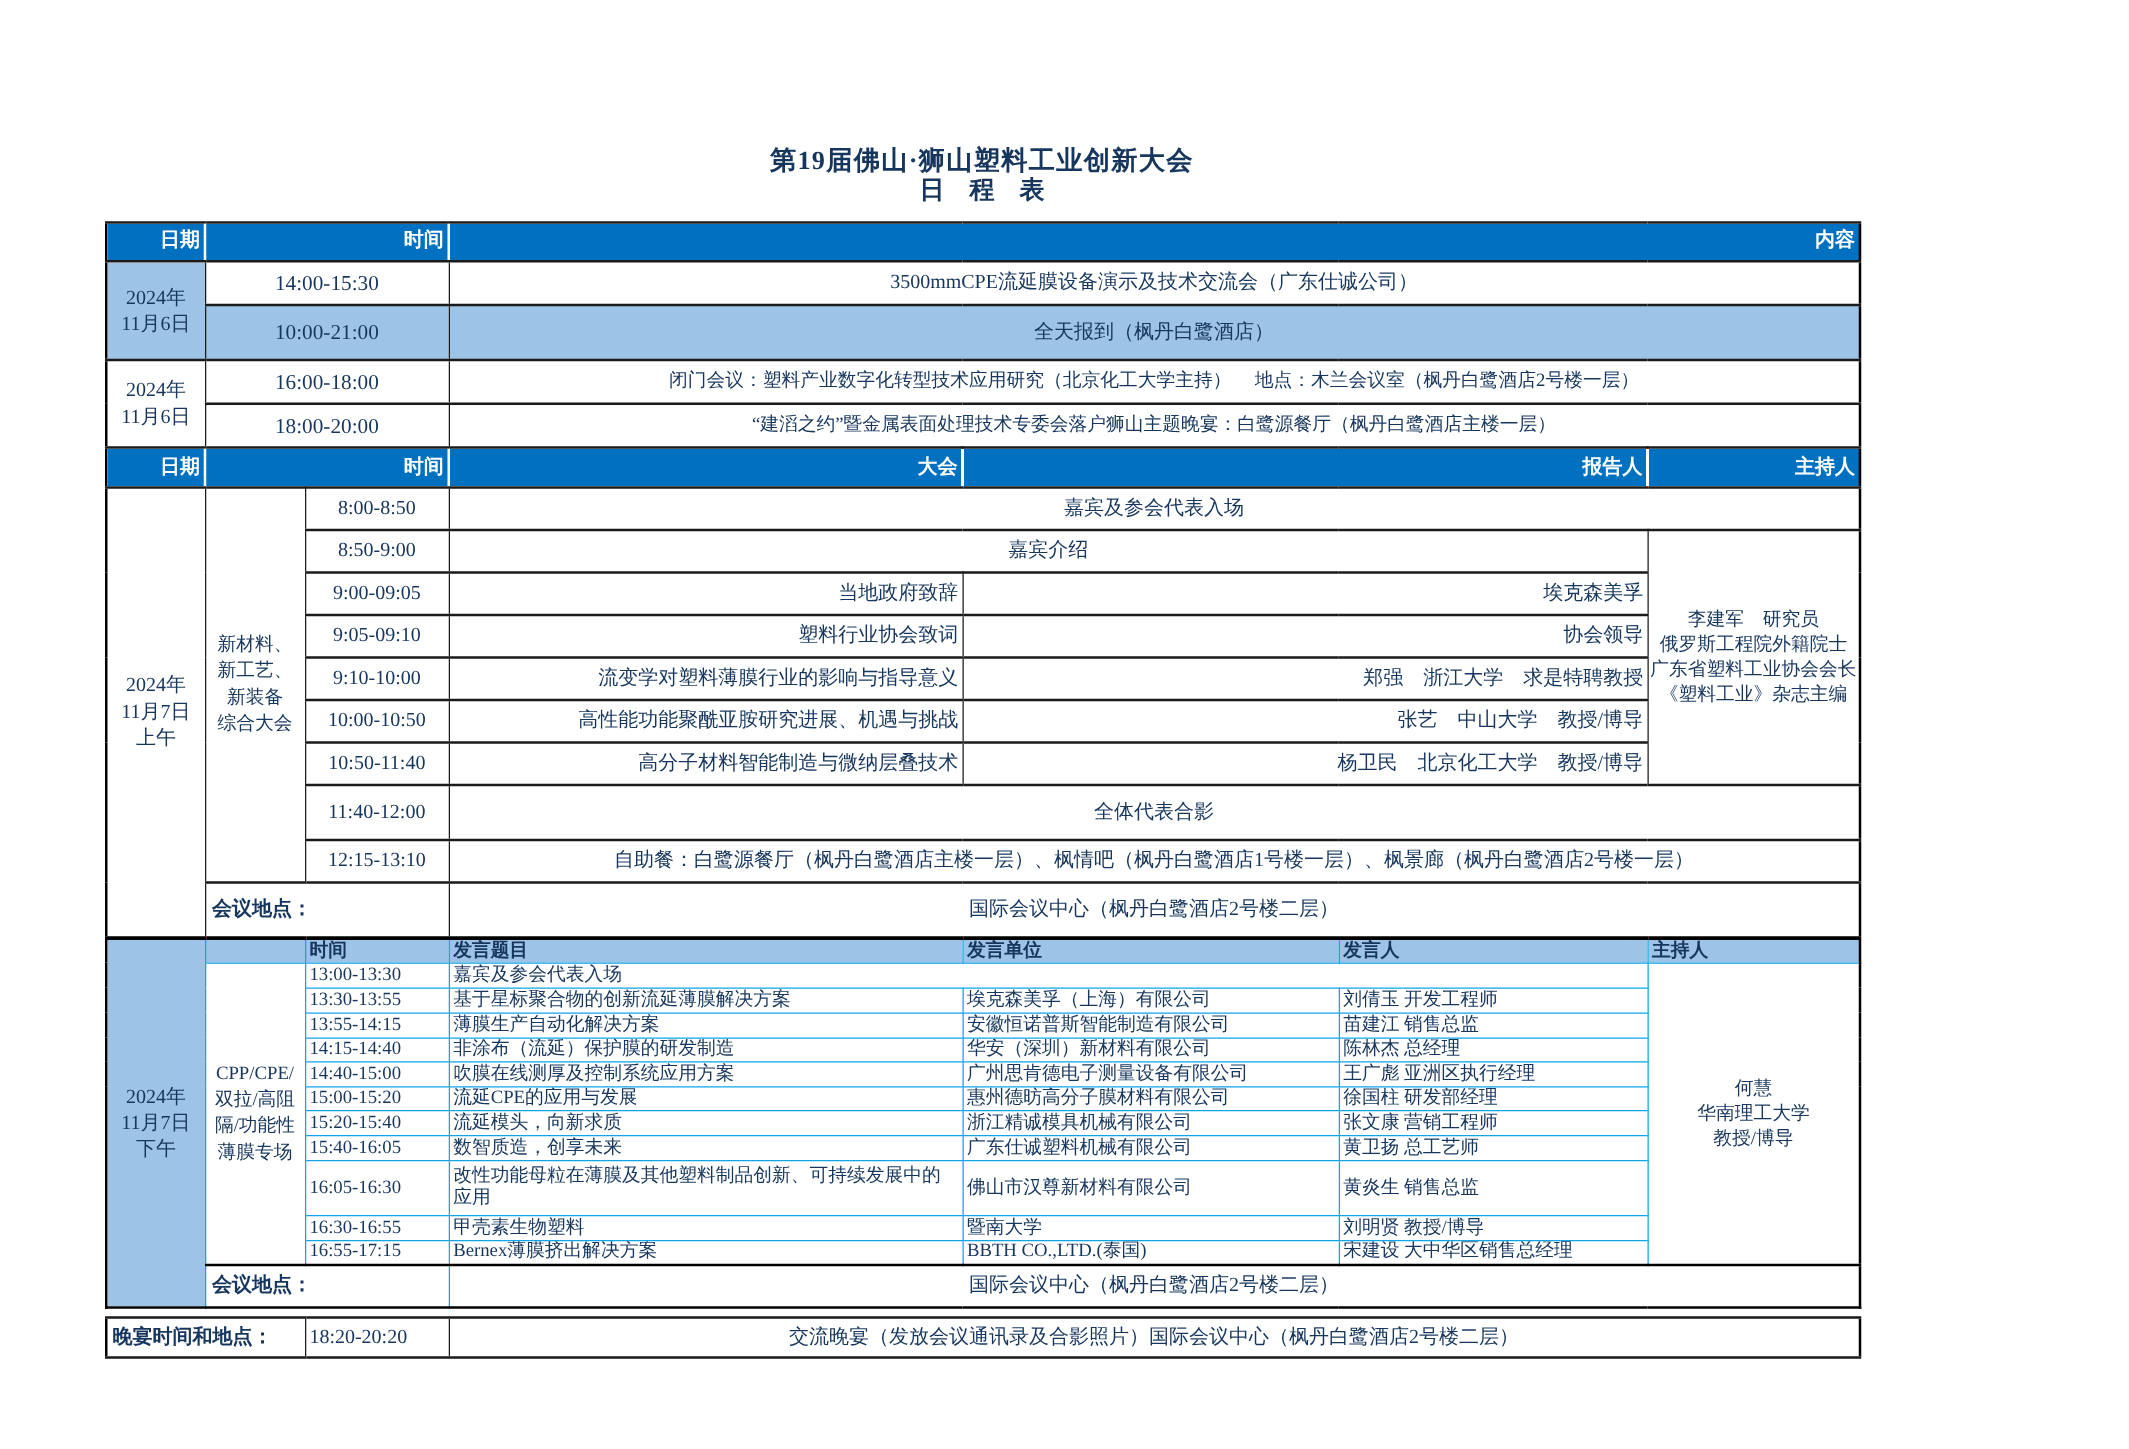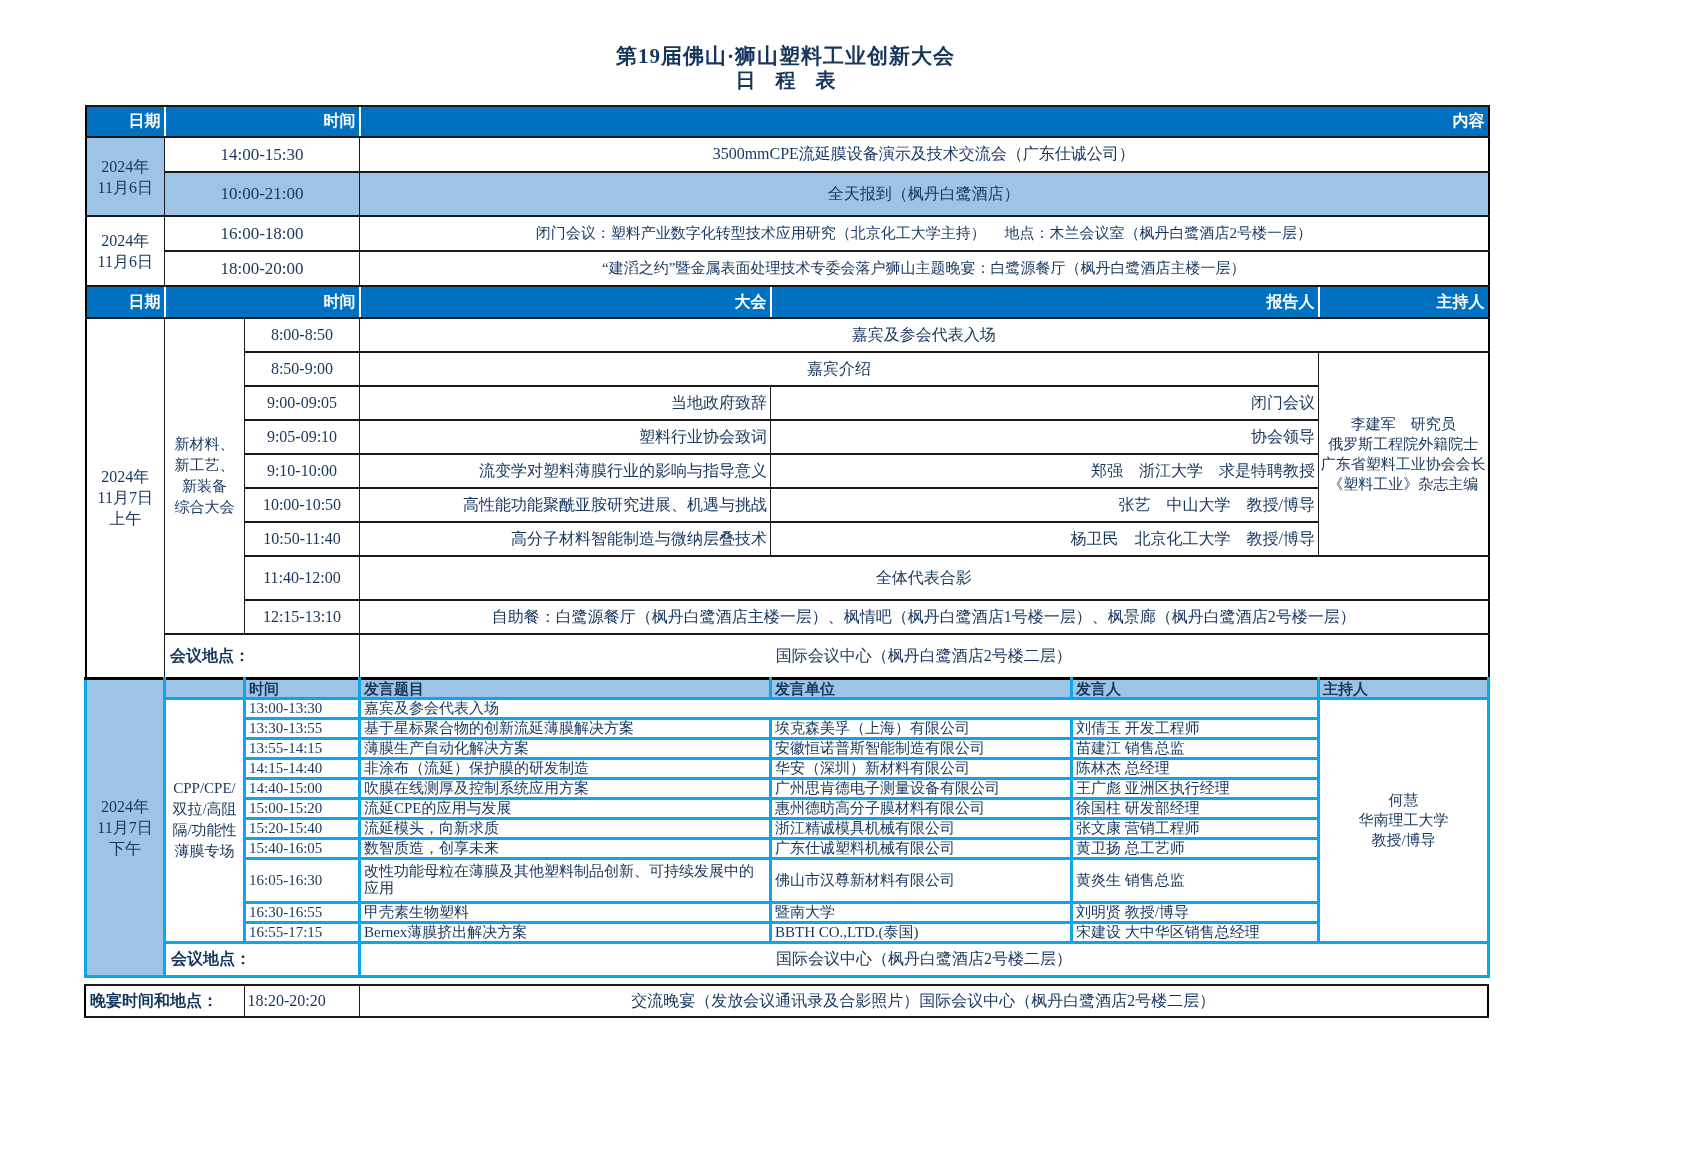--- a/index.html
+++ b/index.html
@@ -1,23 +1,23 @@
 <!DOCTYPE html>
 <html><head>
 <meta charset="utf-8">
 <style>
   html,body{margin:0;padding:0;background:#fff;width:1703px;height:1159px;overflow:hidden;}
   body{font-family:"Liberation Serif","DejaVu Serif",serif;color:#17365D;}
-  .wrap{width:1403px;margin-left:84px;padding-top:44px;}
+  .wrap{width:1403px;margin-left:84px;padding-top:116px;}
   .title{ text-align:center;font-size:21px;font-weight:bold;color:#17365D;letter-spacing:1px;line-height:24px;}
   .subtitle{text-align:center;font-size:20px;font-weight:bold;color:#17365D;line-height:24px;margin-bottom:13px;}
   table{border-collapse:collapse;table-layout:fixed;width:1403px;border:2px solid #000;}
   td{overflow:hidden;vertical-align:middle;font-size:16px;line-height:1.15;padding:0 3px;}
   .sec-a td,.sec-b td{border:1px solid #1a1a1a;border-top-width:2px;border-bottom-width:2px;}
-  .sec-c td{border:3px solid #0ea5e9;}
+  .sec-c td{border:1px solid #0ea5e9;}
   tr.tt2>td{border-top-width:2px !important;border-top-color:#000 !important;border-top-style:solid !important;}
   tr.tt3>td{border-top:3px solid #000 !important;}
   .hdr{background:#0070C0;color:#fff;font-weight:bold;text-align:right;font-size:16px;
        font-family:"Liberation Sans","DejaVu Sans",sans-serif;}
   .hdr+.hdr{border-left:2px solid #fff;}
   .lb{background:#9DC3E6;}
   .c{text-align:center;}
   .l{text-align:right;margin-left:24px;}
   .time{font-size:17px;text-align:center;}
   .time-s{font-size:16px;text-align:center;}
@@ -105,21 +105,21 @@
       <td class="time-s">8:50-9:00</td>
       <td class="c" colspan="3">嘉宾介绍</td>
       <td class="hostcell" rowspan="6">李建军　研究员
 俄罗斯工程院外籍院士
 广东省塑料工业协会会长
 《塑料工业》杂志主编</td>
     </tr>
     <tr class="h34 sec-b">
       <td class="time-s">9:00-09:05</td>
       <td class="l">当地政府致辞</td>
-      <td class="l" colspan="2">闭门会议</td>
+      <td class="l" colspan="2">埃克森美孚</td>
     </tr>
     <tr class="h34 sec-b">
       <td class="time-s">9:05-09:10</td>
       <td class="l">塑料行业协会致词</td>
       <td class="l" colspan="2">协会领导</td>
     </tr>
     <tr class="h34 sec-b">
       <td class="time-s">9:10-10:00</td>
       <td class="l">流变学对塑料薄膜行业的影响与指导意义</td>
       <td class="l" colspan="2">郑强　浙江大学　求是特聘教授</td>

